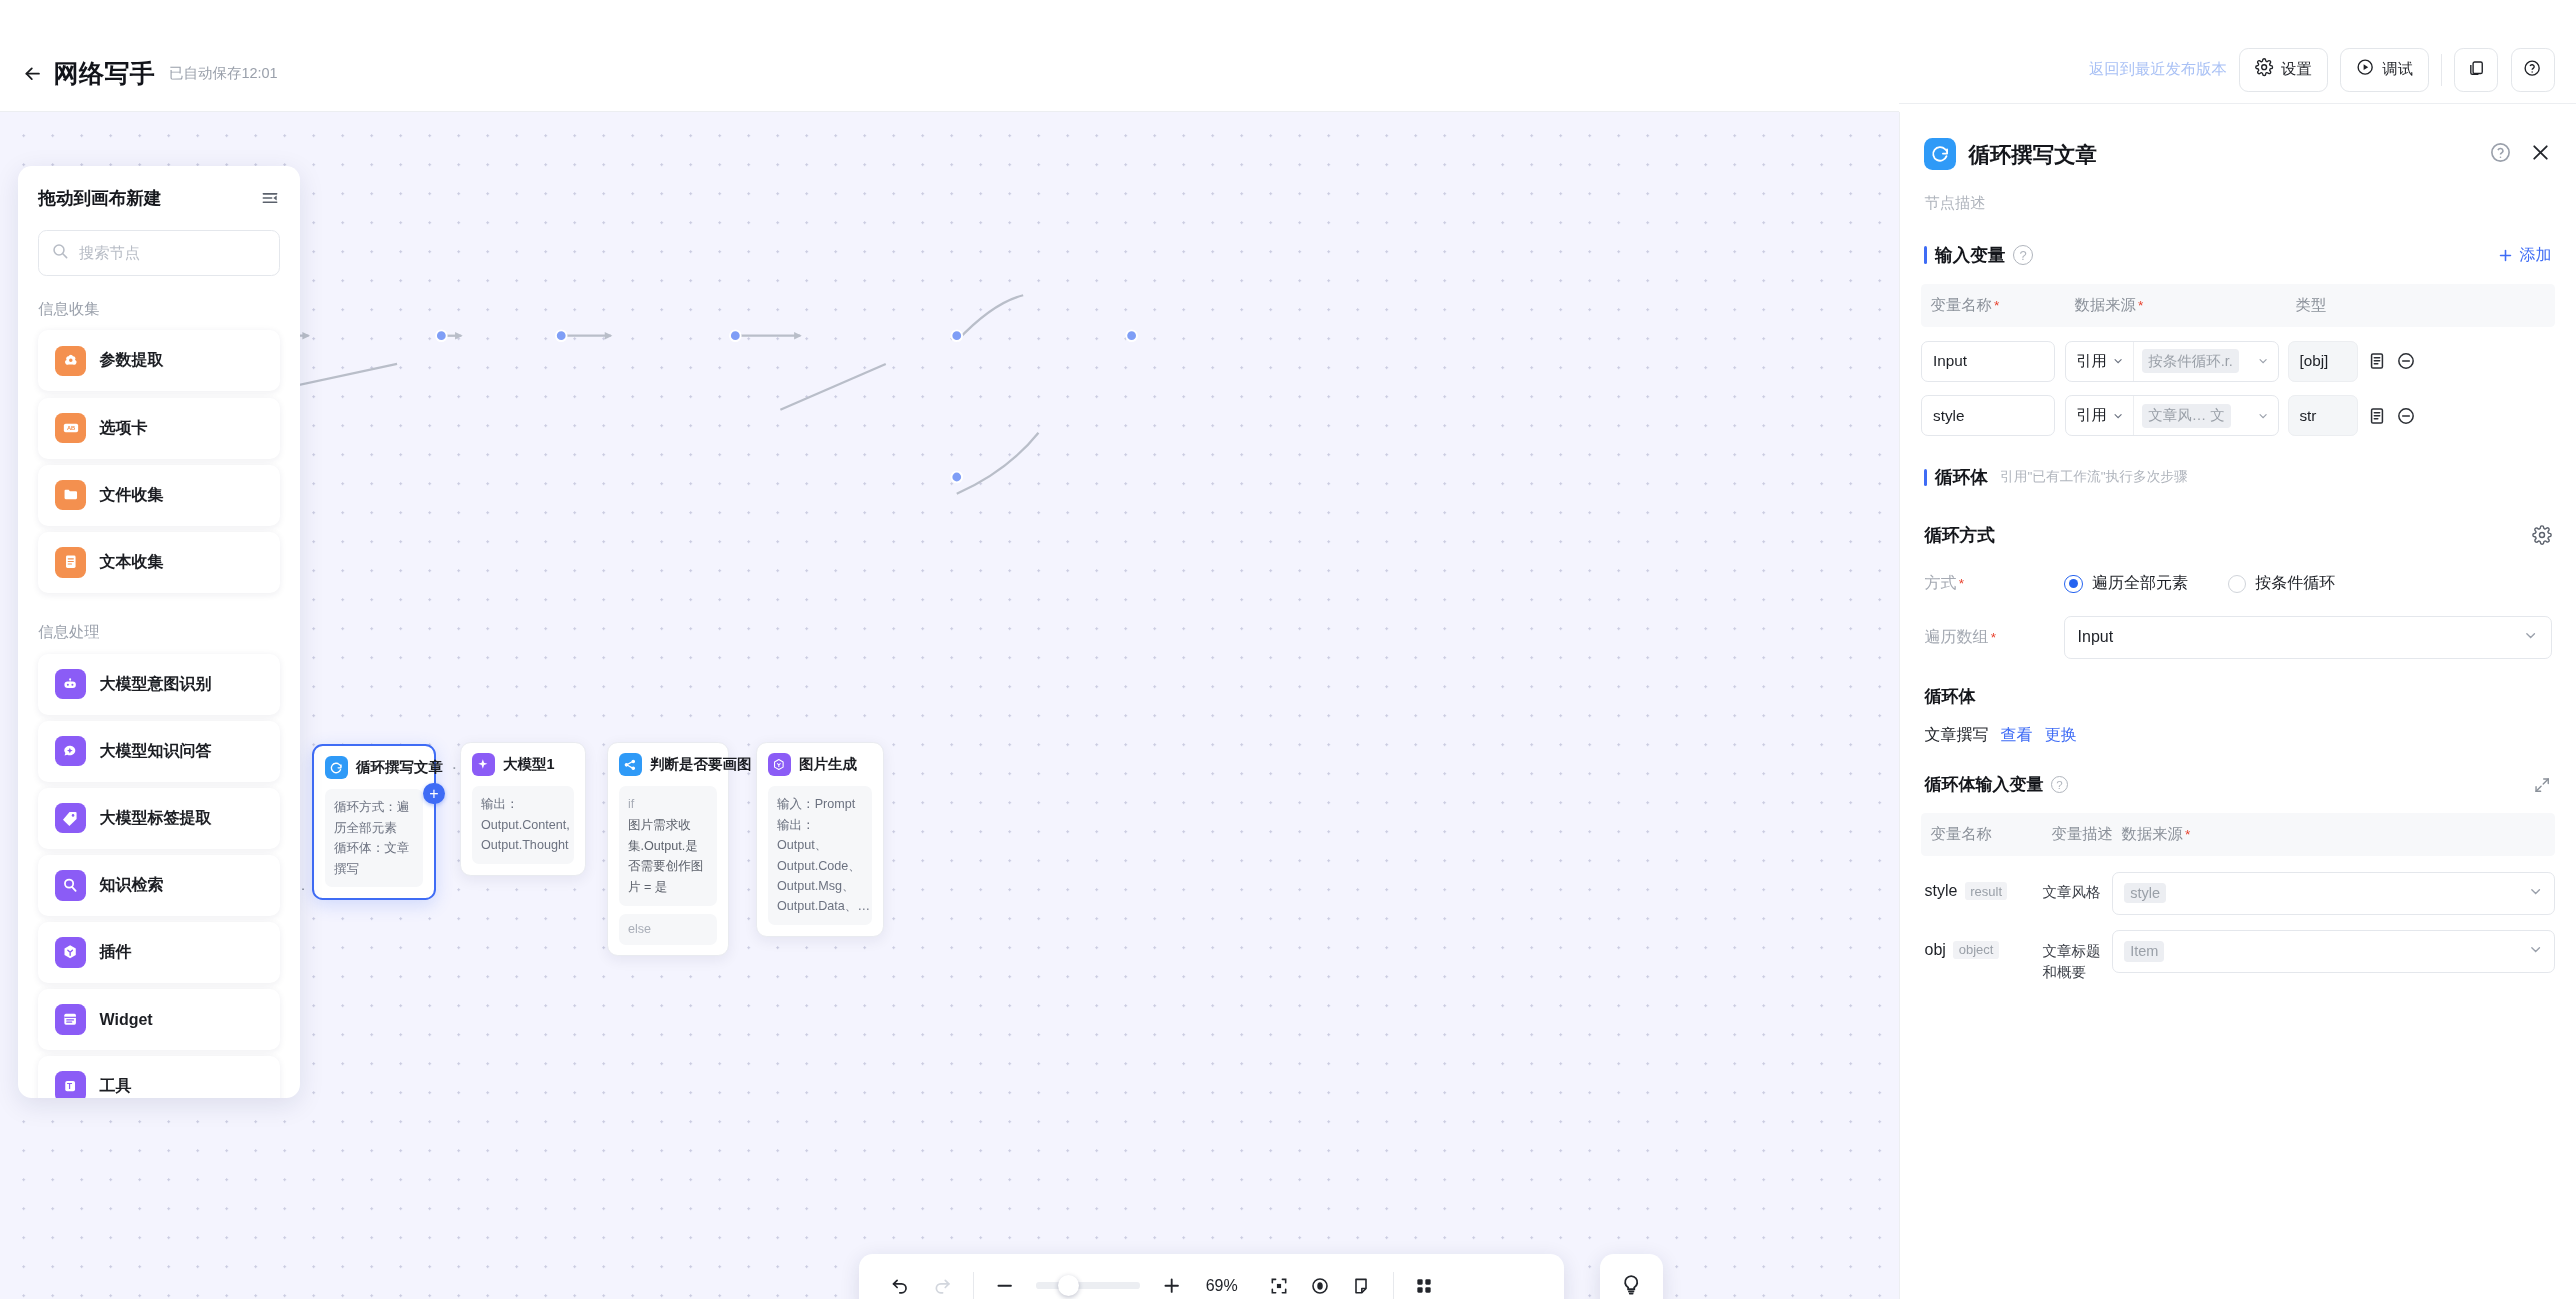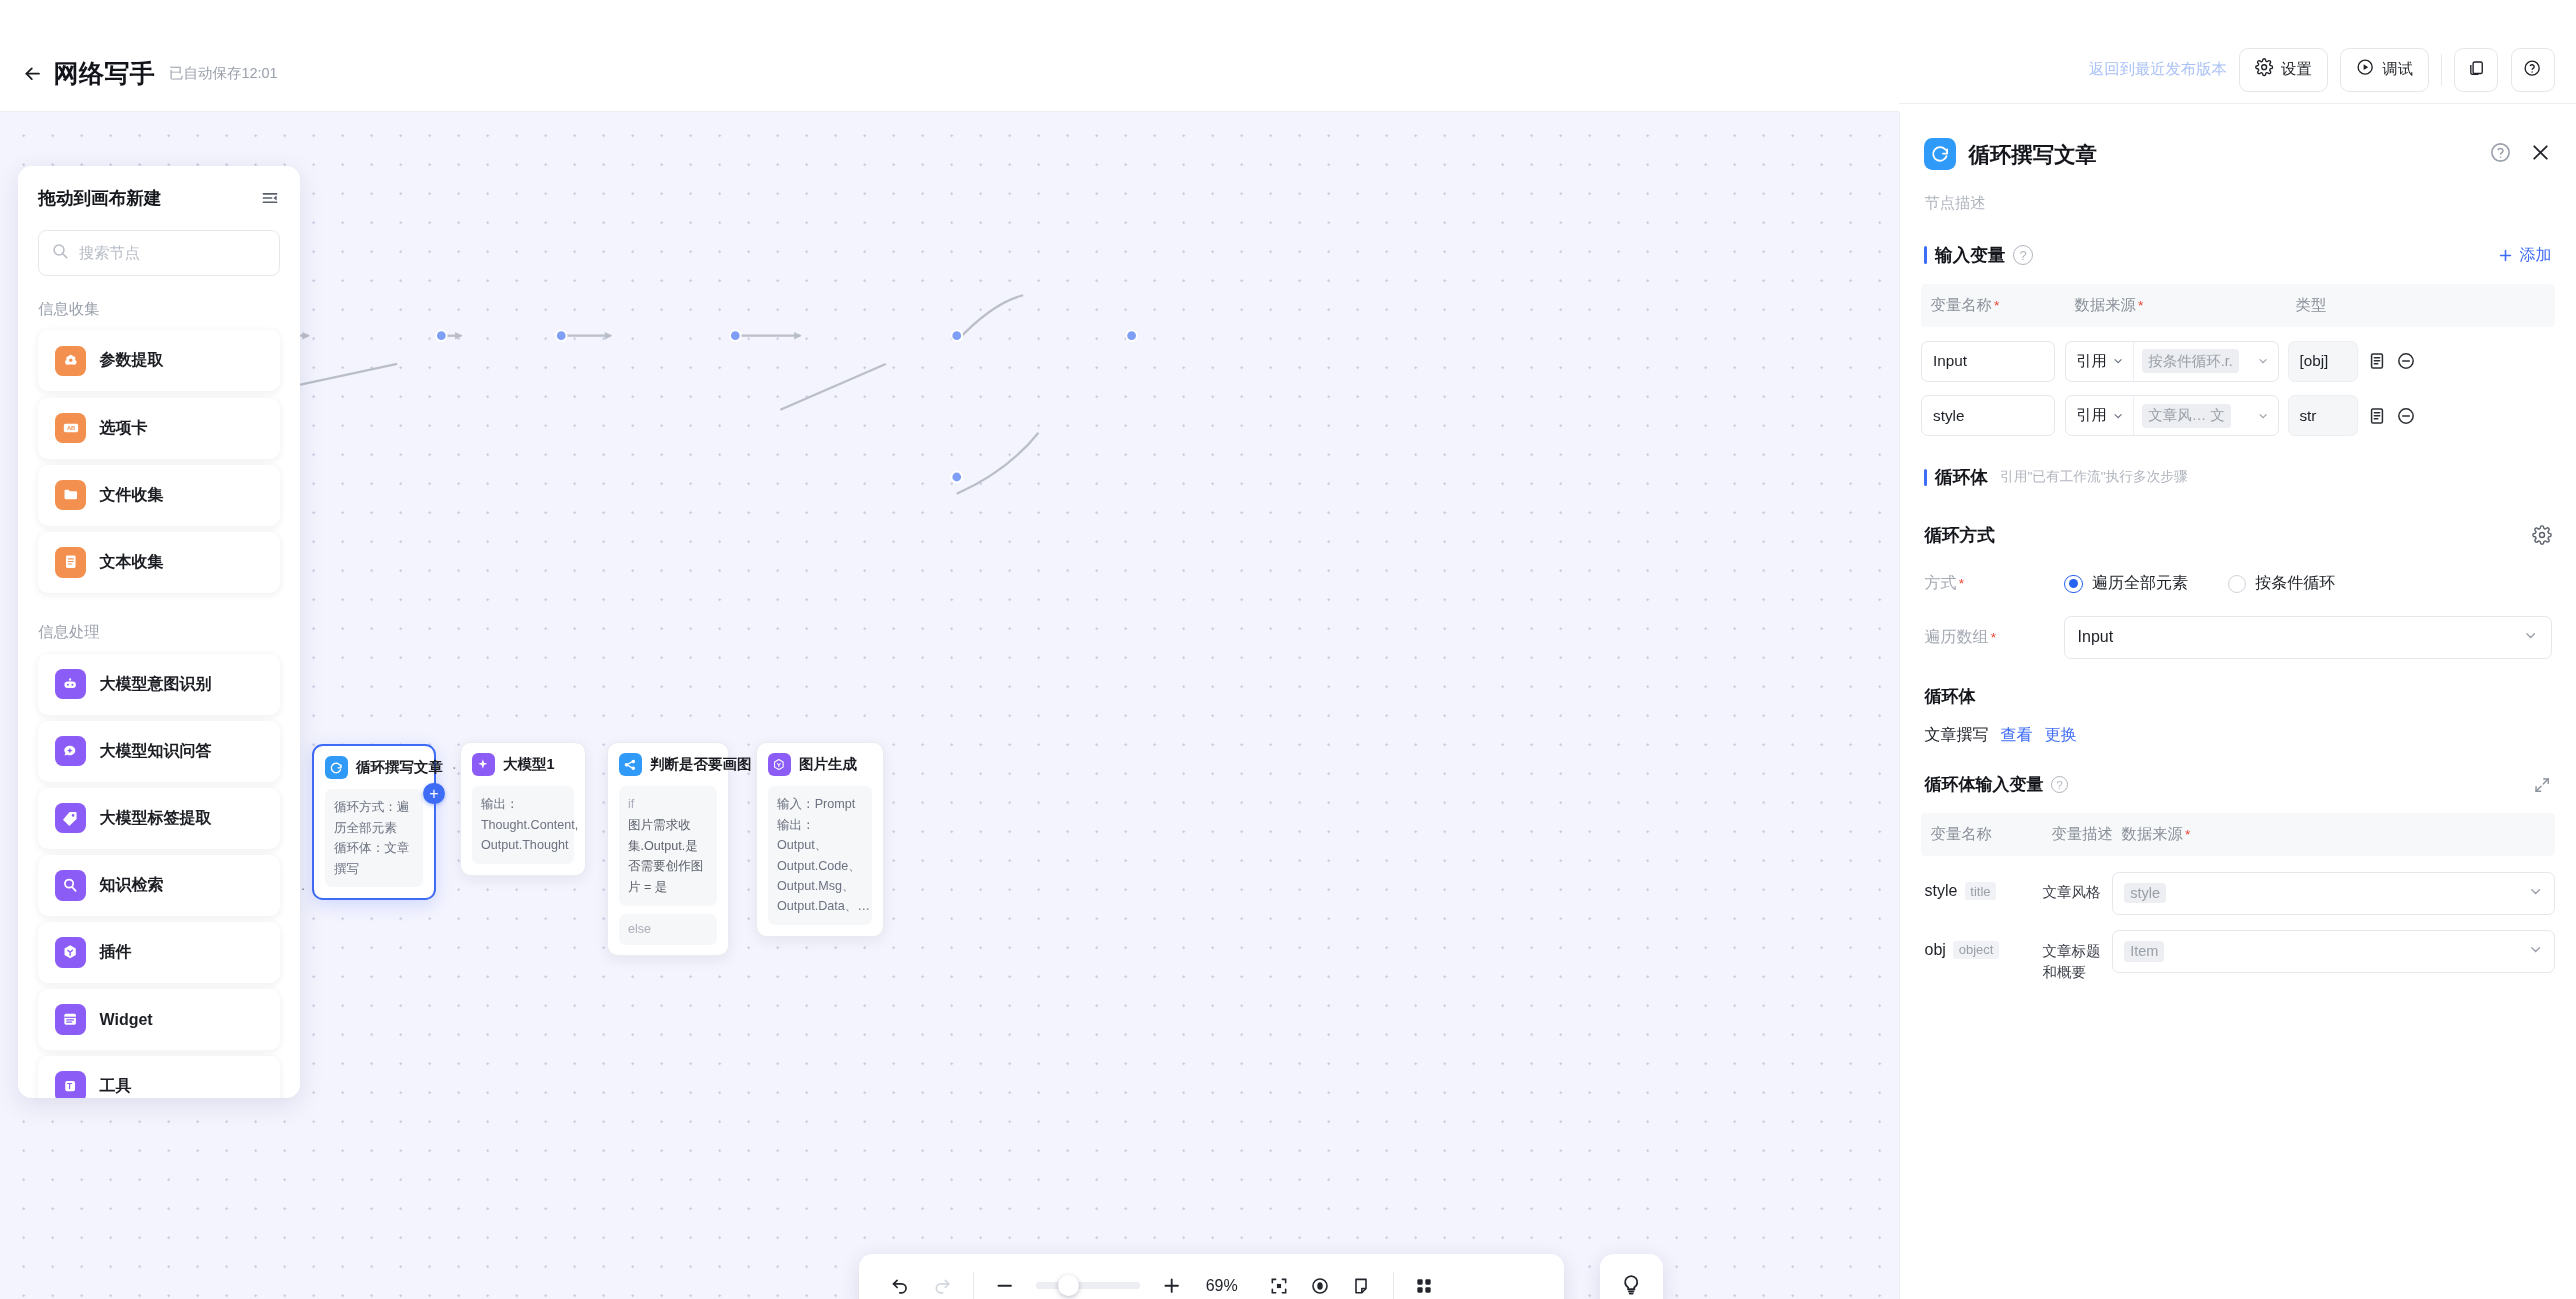--- a/index.html
+++ b/index.html
@@ -408,21 +408,21 @@
     <div class="node" style="left:460px; top:630px; width:126px;">
       <div class="node-head">
         <div class="node-ico ico-purple">
           <svg width="13.7" height="13.7" viewBox="0 0 24 24" fill="#fff">
               <path d="M12 2l2.1 6.2L20 10.3l-5.9 2.1L12 19l-2.1-6.6L4 10.3l5.9-2.1z"></path>
             </svg>
         </div>
         <div class="node-title">大模型1</div>
       </div>
       <div class="node-body">
-        <div class="nb-line">输出：Thought.Content,</div>
+        <div class="nb-line">输出：Output.Content,</div>
         <div class="nb-line">Output.Thought</div>
       </div>
     </div>
 
     <div class="node" style="left:607px; top:630px; width:122px;">
       <div class="node-head">
         <div class="node-ico ico-blue">
           <svg width="13.7" height="13.7" viewBox="0 0 24 24" fill="none" stroke="#fff" stroke-width="2.1" stroke-linecap="round">
               <circle cx="6" cy="12" r="2.1" fill="#fff"></circle>
               <circle cx="18" cy="6" r="2.1" fill="#fff"></circle>
@@ -869,21 +869,21 @@
       <div style="width:121px">变量名称</div>
       <div style="width:70px">变量描述</div>
       <div>
         <span>数据来源</span><span class="req">*</span>
       </div>
     </div>
 
     <div class="bvar-row">
       <div class="bvar-name">
         <span class="bvar-nm">style</span>
-        <span class="bvar-type">title</span>
+        <span class="bvar-type">result</span>
       </div>
       <div class="bvar-desc">文章风格</div>
       <div class="bvar-src">
         <span class="chip">style</span>
         <span class="caret">
           <svg width="15.3" height="15.3" viewBox="0 0 24 24" fill="none" stroke="currentColor" stroke-width="2.1" stroke-linecap="round">
               <polyline points="6 9 12 15 18 9"></polyline>
             </svg>
         </span>
       </div>

